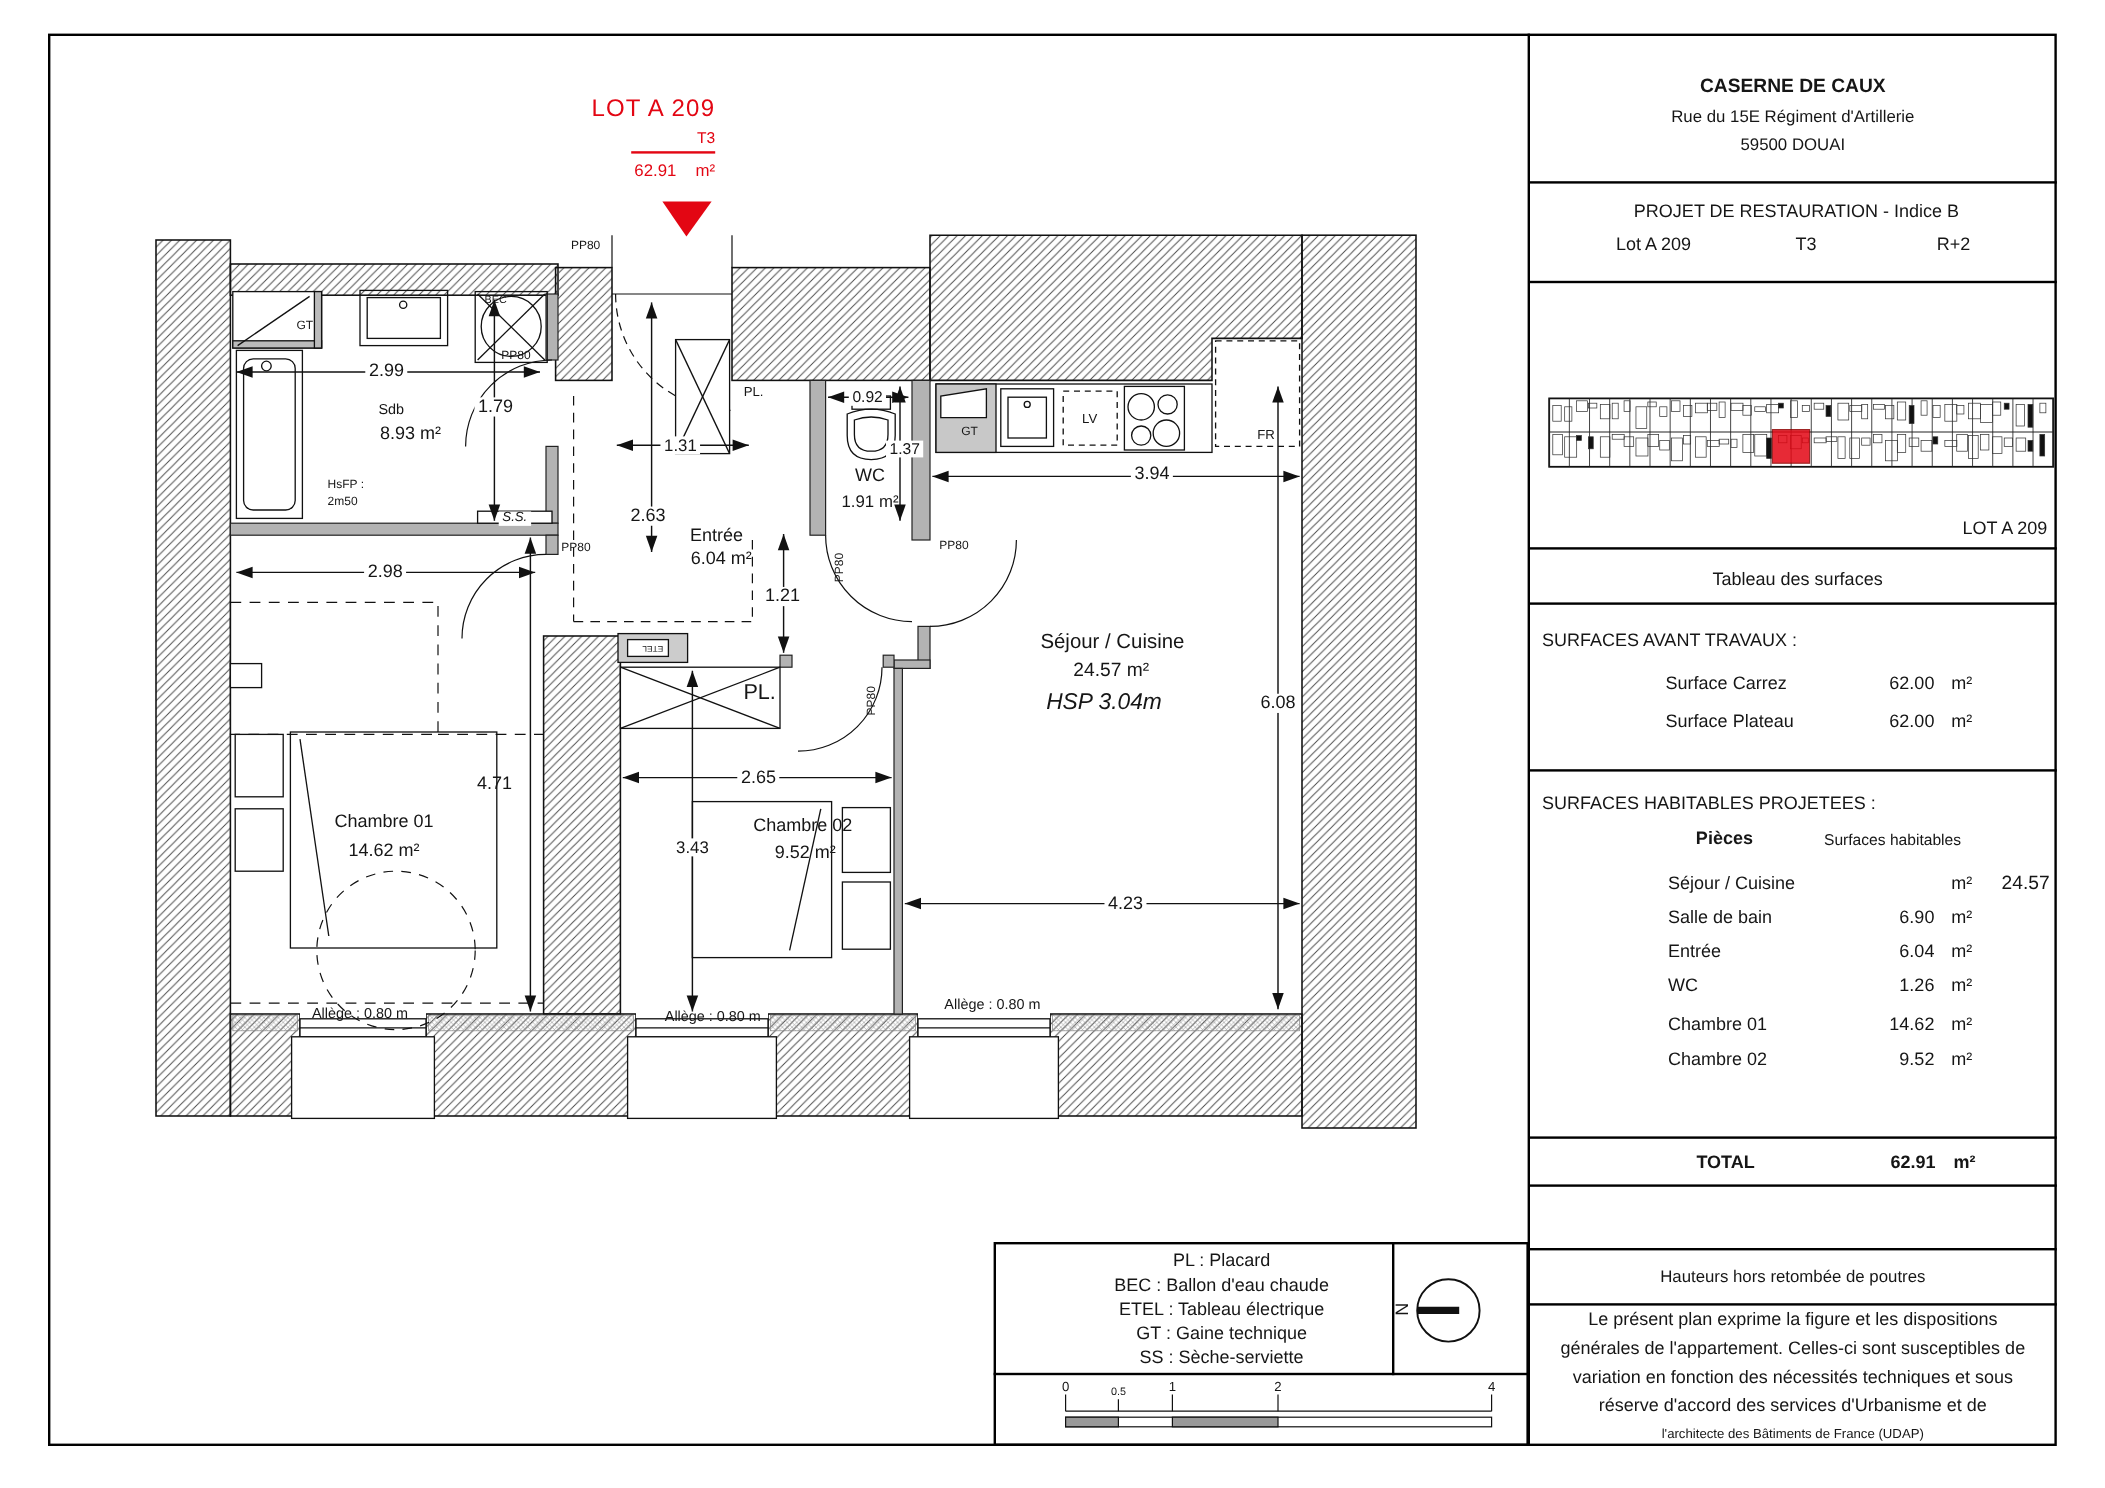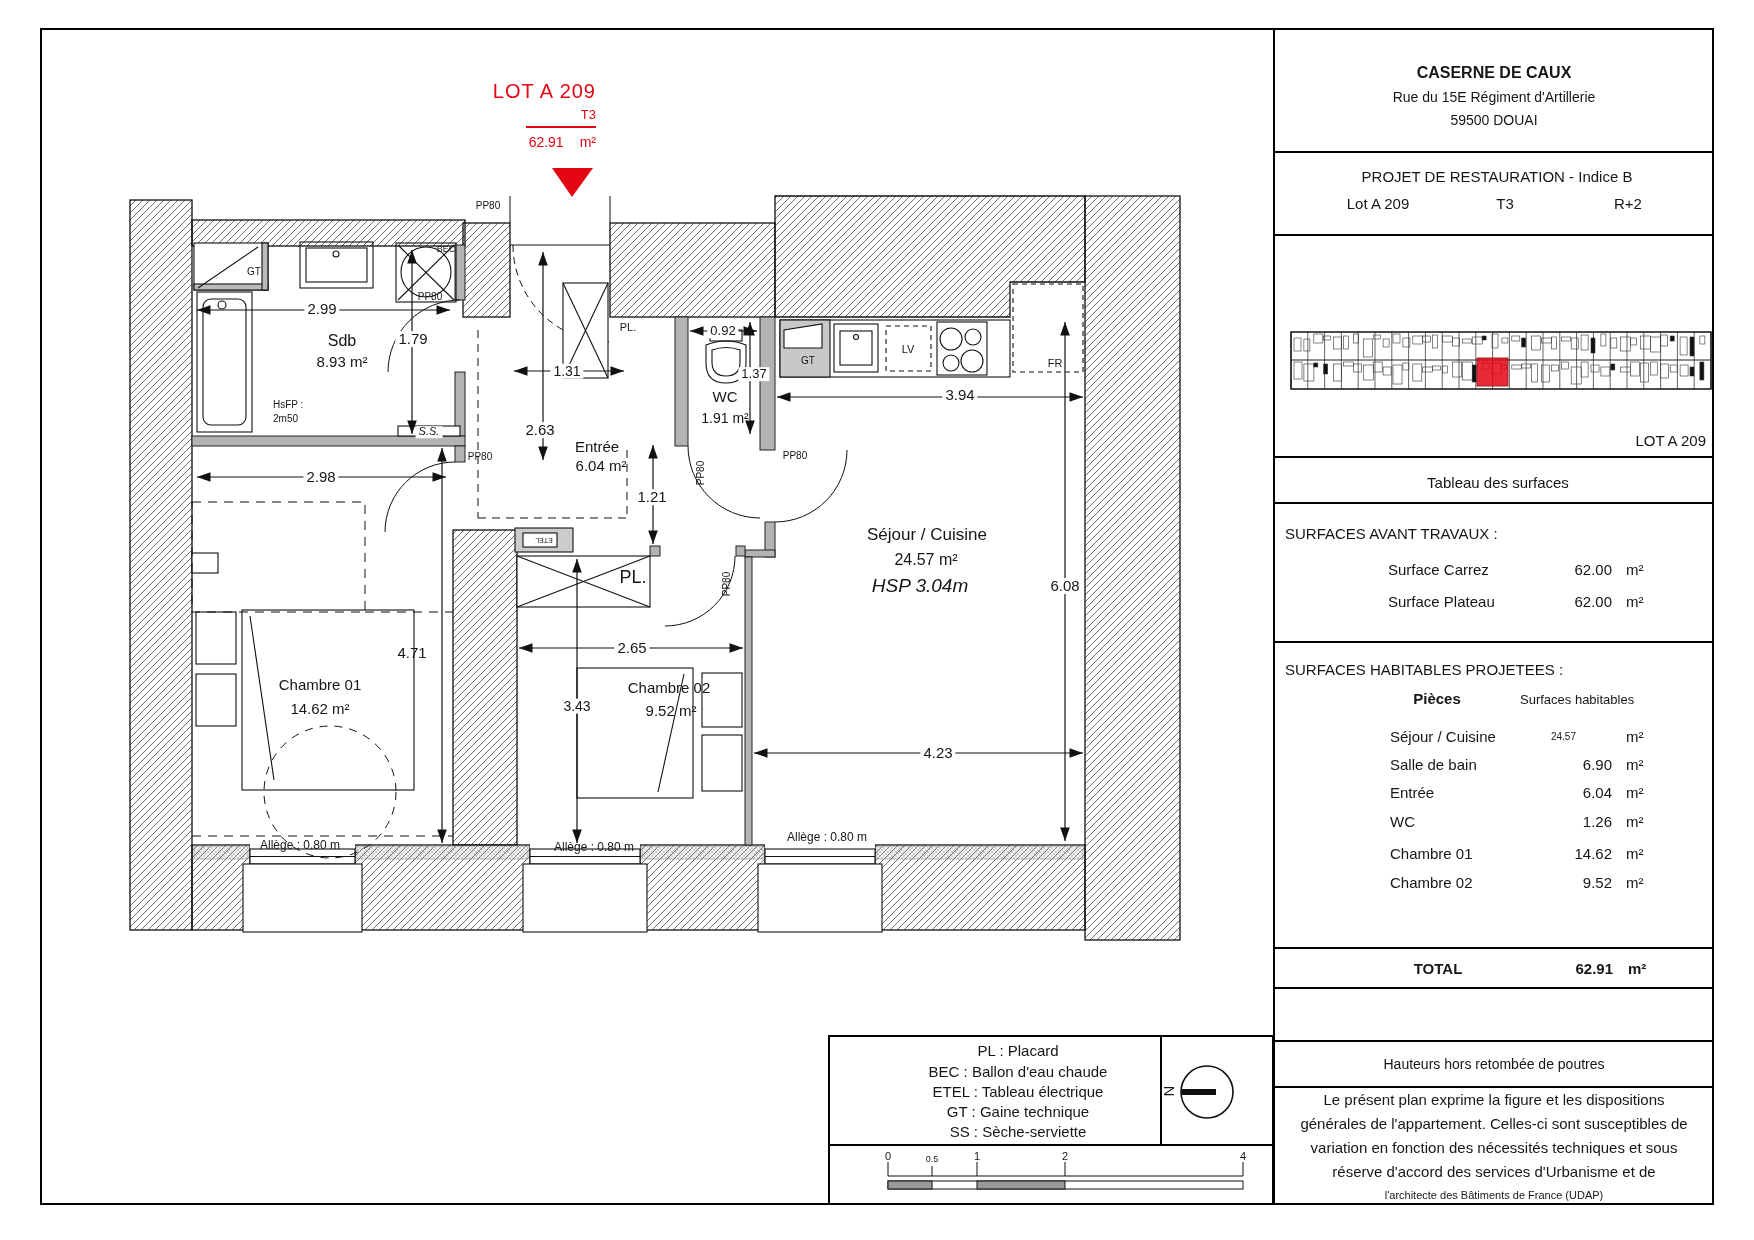--- a/index.html
+++ b/index.html
@@ -349,21 +349,21 @@
 <div id="redmark">
   <div class="red" style="font-size:20px;letter-spacing:1px">LOT A 209</div>
   <div class="red" style="font-size:13px;margin-top:4px">T3</div>
   <div id="redline"></div>
   <div class="red" style="font-size:14px;display:flex;gap:16px;justify-content:flex-end">
     <span>62.91</span>
         <span>m²</span>
   </div>
 </div>
 
-<div class="lbl" style="left:342px;top:341px;font-size:16px">Sdb</div>
+<div class="lbl" style="left:326px;top:341px;font-size:12px">Sdb</div>
 <div class="lbl" style="left:342px;top:362px;font-size:15px">8.93 m²</div>
 <div class="lbl" style="left:597px;top:447px;font-size:15px">Entrée</div>
 <div class="lbl" style="left:601px;top:466px;font-size:15px">6.04 m²</div>
 <div class="lbl" style="left:725px;top:397px;font-size:15px">WC</div>
 <div class="lbl" style="left:725px;top:418px;font-size:14px">1.91 m²</div>
 <div class="lbl" style="left:927px;top:535px;font-size:17px">Séjour / Cuisine</div>
 <div class="lbl" style="left:926px;top:560px;font-size:16px">24.57 m²</div>
 <div class="lbl it" style="left:920px;top:586px;font-size:19px">HSP 3.04m</div>
 <div class="lbl" style="left:320px;top:685px;font-size:15px">Chambre 01</div>
 <div class="lbl" style="left:320px;top:709px;font-size:15px">14.62 m²</div>
@@ -392,21 +392,21 @@
 <div class="lbl" style="left:488px;top:206px;font-size:10px">PP80</div>
 <div class="lbl" style="left:430px;top:297px;font-size:10px">PP80</div>
 <div class="lbl" style="left:480px;top:457px;font-size:10px">PP80</div>
 <div class="lbl" style="left:795px;top:456px;font-size:10px">PP80</div>
 <div class="lbl rot" style="left:701px;top:473px;font-size:10px">PP80</div>
 <div class="lbl rot" style="left:727px;top:584px;font-size:10px">PP80</div>
 <div class="lbl" style="left:628px;top:328px;font-size:11px">PL.</div>
 <div class="lbl" style="left:633px;top:577px;font-size:18px">PL.</div>
 <div class="lbl" style="left:254px;top:272px;font-size:10px">GT</div>
 <div class="lbl" style="left:808px;top:361px;font-size:10px">GT</div>
-<div class="lbl" style="left:446px;top:250px;font-size:9px">BEC</div>
+<div class="lbl" style="left:413px;top:250px;font-size:9px">BEC</div>
 <div class="lbl" style="left:908px;top:350px;font-size:11px">LV</div>
 <div class="lbl" style="left:1055px;top:364px;font-size:11px">FR</div>
 <div class="lbl rot180" style="left:544px;top:540px;font-size:7px">ETEL</div>
 <div class="lbl it bg" style="left:429px;top:432px;font-size:11px">S.S.</div>
 <div class="lbl lc" style="left:273px;top:405px;font-size:10px">HsFP :</div>
 <div class="lbl lc" style="left:273px;top:419px;font-size:10px">2m50</div>
 
 <div class="lbl b" style="left:1494px;top:73px;font-size:16px">CASERNE DE CAUX</div>
 <div class="lbl" style="left:1494px;top:97px;font-size:14px">Rue du 15E Régiment d'Artillerie</div>
 <div class="lbl" style="left:1494px;top:120px;font-size:14px">59500 DOUAI</div>
@@ -420,21 +420,21 @@
 <div class="lbl lc" style="left:1388px;top:570px;font-size:15px">Surface Carrez</div>
 <div class="lbl rc" style="left:1612px;top:570px;font-size:15px">62.00</div>
 <div class="lbl lc" style="left:1626px;top:570px;font-size:15px">m²</div>
 <div class="lbl lc" style="left:1388px;top:602px;font-size:15px">Surface Plateau</div>
 <div class="lbl rc" style="left:1612px;top:602px;font-size:15px">62.00</div>
 <div class="lbl lc" style="left:1626px;top:602px;font-size:15px">m²</div>
 <div class="lbl lc" style="left:1285px;top:670px;font-size:15px">SURFACES HABITABLES PROJETEES :</div>
 <div class="lbl b" style="left:1437px;top:699px;font-size:15px">Pièces</div>
 <div class="lbl lc" style="left:1520px;top:700px;font-size:13px">Surfaces habitables</div>
 <div class="lbl lc" style="left:1390px;top:737px;font-size:15px">Séjour / Cuisine</div>
-<div class="lbl rc" style="left:1576px;top:737px;font-size:10px">24.57</div>
+<div class="lbl rc" style="left:1708px;top:737px;font-size:16px">24.57</div>
 <div class="lbl lc" style="left:1626px;top:737px;font-size:15px">m²</div>
 <div class="lbl lc" style="left:1390px;top:765px;font-size:15px">Salle de bain</div>
 <div class="lbl rc" style="left:1612px;top:765px;font-size:15px">6.90</div>
 <div class="lbl lc" style="left:1626px;top:765px;font-size:15px">m²</div>
 <div class="lbl lc" style="left:1390px;top:793px;font-size:15px">Entrée</div>
 <div class="lbl rc" style="left:1612px;top:793px;font-size:15px">6.04</div>
 <div class="lbl lc" style="left:1626px;top:793px;font-size:15px">m²</div>
 <div class="lbl lc" style="left:1390px;top:822px;font-size:15px">WC</div>
 <div class="lbl rc" style="left:1612px;top:822px;font-size:15px">1.26</div>
 <div class="lbl lc" style="left:1626px;top:822px;font-size:15px">m²</div>

